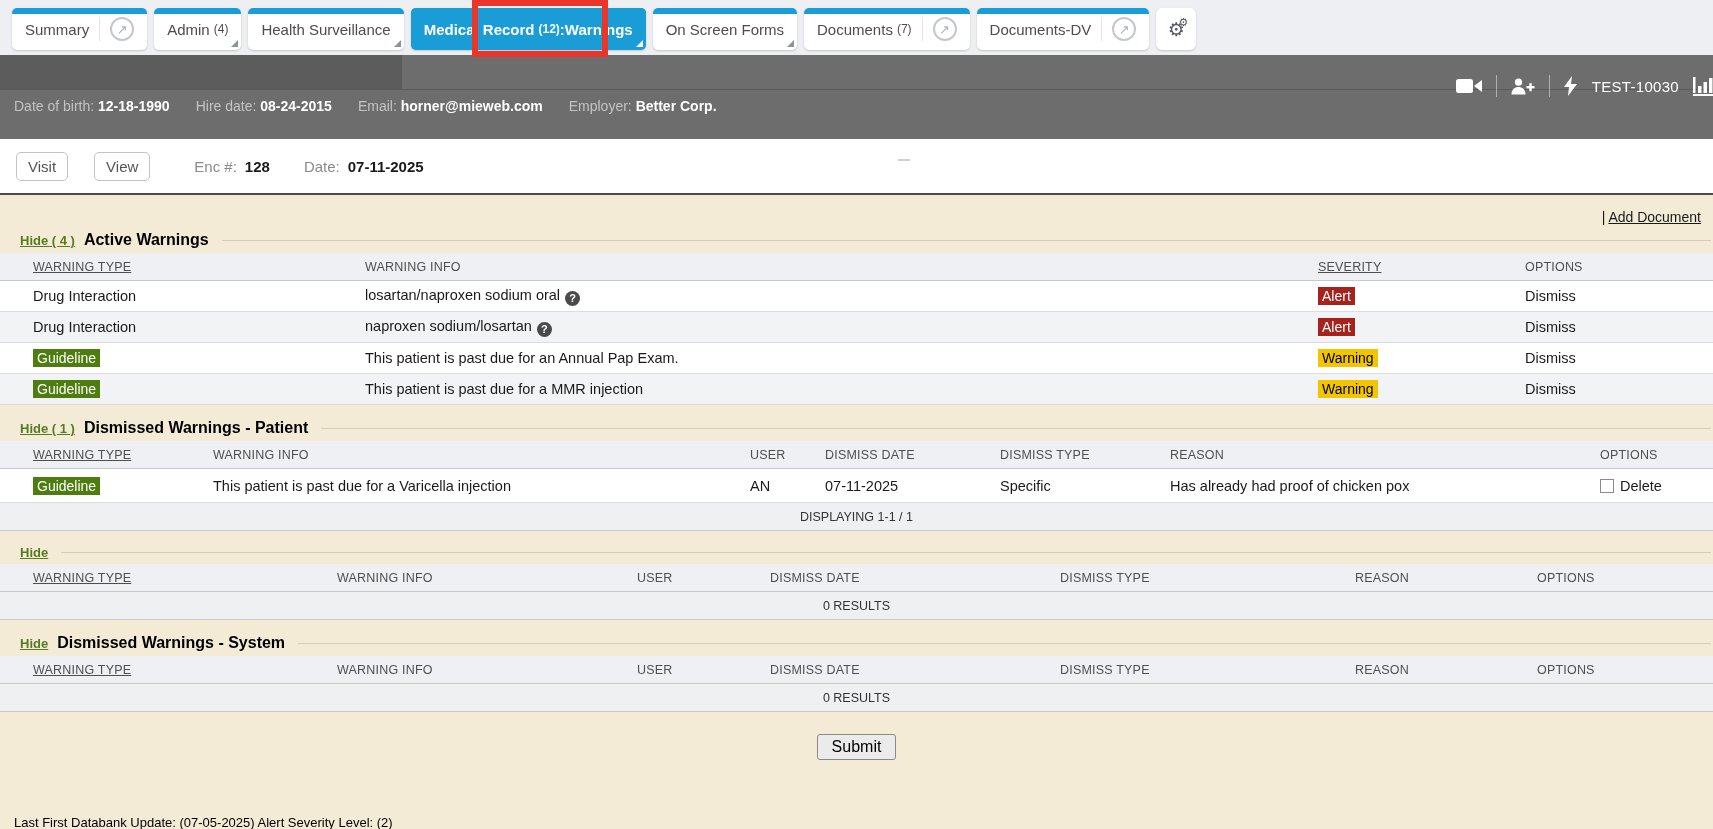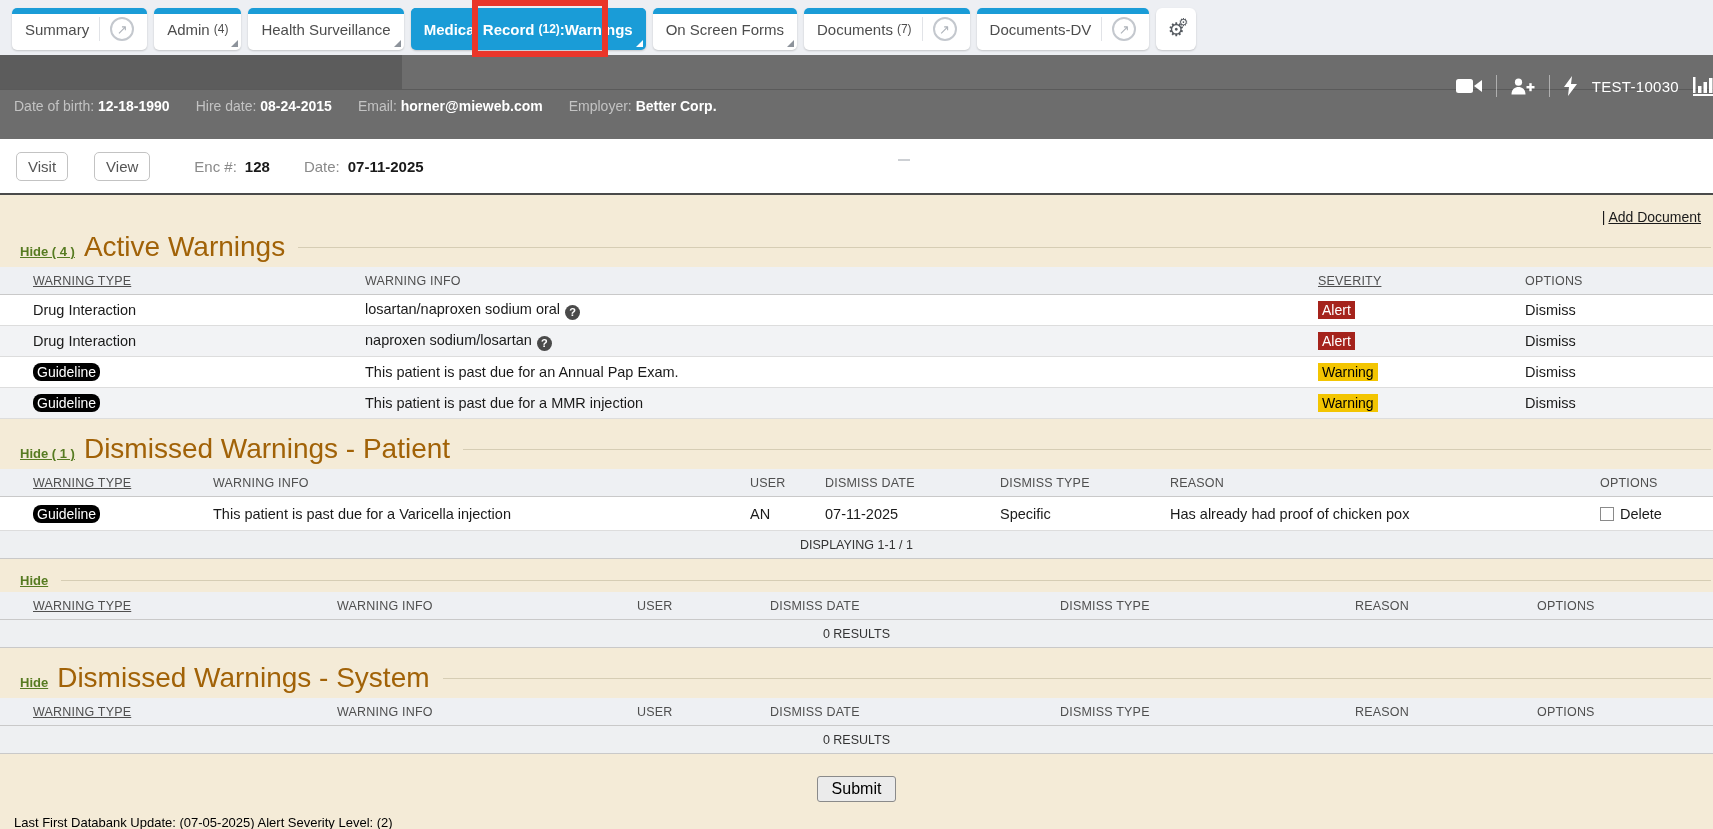--- a/index.html
+++ b/index.html
@@ -61,39 +61,39 @@
   .enc-meta .gap { width:18px; }
 
   
   .content { height:645px; background:#f4ebd7; padding-top:14px; position:relative; }
   .adddoc-row { text-align:right; padding-right:12px; font-size:14px; color:#1a1a1a; margin-bottom:6px; }
   .adddoc-row a { color:#1a1a1a; text-decoration:underline; cursor:pointer; }
 
   .section-head { display:flex; align-items:baseline; gap:9px; padding-left:20px; margin-top:14px;
                   margin-bottom:4px; }
   .hide-link { color:#567b21; font-size:13px; font-weight:bold; text-decoration:underline; cursor:pointer; }
-  .section-title { color:#a16207; font-size:28px; font-weight:normal; }
+  .section-title { color:#000000; font-size:16px; font-weight:bold; }
   .head-rule { flex:1; border-top:1px solid #d6cdb4; align-self:center; margin-left:4px; margin-right:2px; }
 
   .thead, .trow, .tfoot { width:1713px; }
   .thead { background:#eef0f3; border-bottom:1px solid #c9c9c9; height:28px;
            font-size:12.5px; color:#4f4f4f; letter-spacing:.2px; }
   .trow { background:#ffffff; border-bottom:1px solid #dddddd; min-height:31px; font-size:14.5px; color:#1a1a1a; }
   .trow.alt { background:#f2f3f5; }
   .tfoot { background:#eef0f2; border-bottom:1px solid #c9c9c9; height:28px; display:flex;
            align-items:center; justify-content:center; font-size:12.5px; color:#333; }
 
   .grid-active { display:grid; grid-template-columns:332px 953px 207px auto; align-items:center; padding-left:33px; }
   .grid-7 { display:grid; grid-template-columns:180px 537px 75px 175px 170px 430px auto; align-items:center; padding-left:33px; }
   .grid-7w { display:grid; grid-template-columns:304px 300px 133px 290px 295px 182px auto; align-items:center; padding-left:33px; }
 
   .u { text-decoration:underline; }
   .badge { display:inline-block; padding:1px 4px; font-size:14px; }
   .badge.alert { background:#a5231c; color:#ffffff; }
-  .badge.guideline { background:#000000; color:#ffffff;border-radius:8px; }
+  .badge.guideline { background:#4d7c0f; color:#ffffff; }
   .badge.warning { background:#f3c501; color:#000000; }
 
   .qicon { display:inline-block; width:15px; height:15px; border-radius:50%; background:#4a4a4a;
            color:#fff; font-size:11px; font-weight:bold; text-align:center; line-height:15px;
            margin-left:5px; vertical-align:-2px; }
   .dismiss { cursor:pointer; }
   .delcell { display:flex; align-items:center; gap:6px; }
   .checkbox { width:14px; height:14px; border:1px solid #8a8a8a; background:#fff; display:inline-block; cursor:pointer; }
 
   .submit-row { text-align:center; margin-top:22px; }

